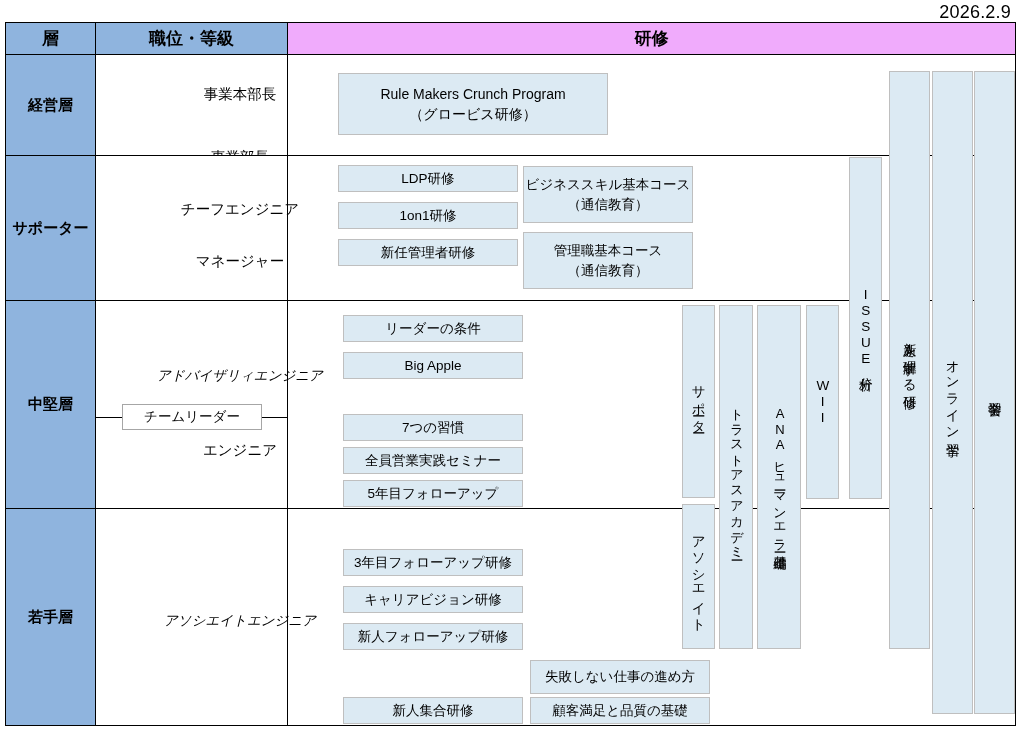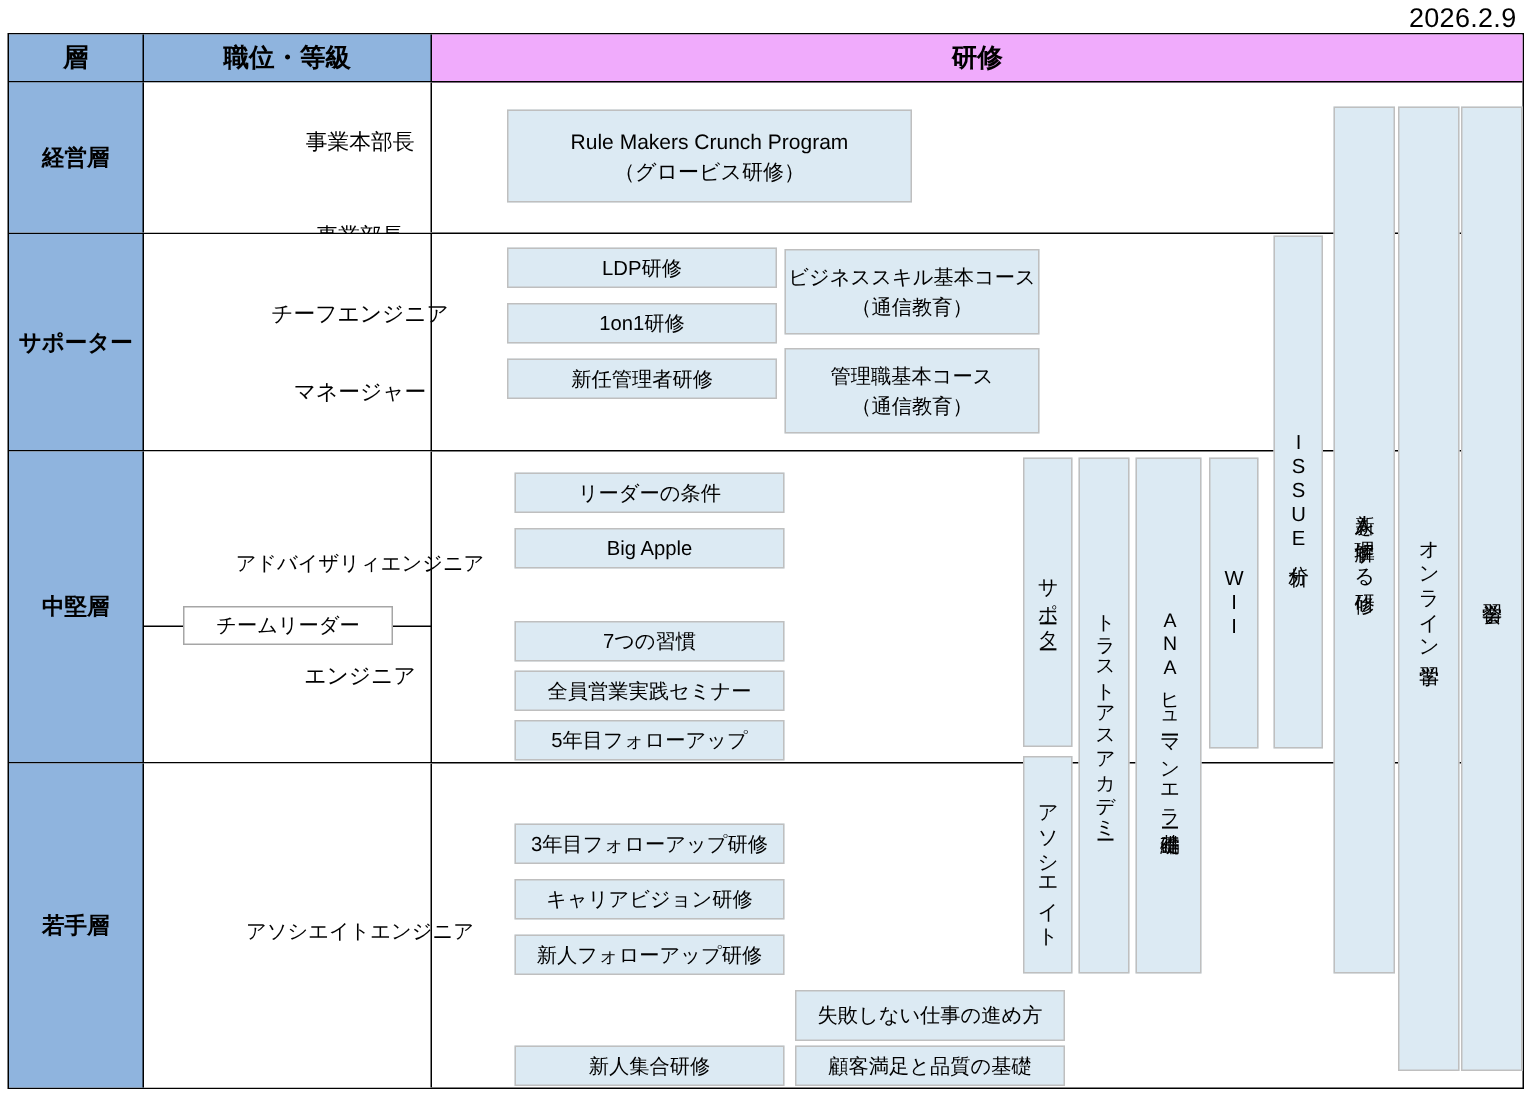--- a/index.html
+++ b/index.html
@@ -83,21 +83,21 @@
     background:#fff;
   }
   .role{
     position:absolute;
     left:0;width:192px;
     text-align:center;
     font-size:14.5px;
     white-space:nowrap;
     padding-left:48px;
   }
-  .role.small{font-size:13.5px;}
+  .role.small{font-size:13.5px;font-style:italic;}
 
   
   .role-boxed{
     position:absolute;
     left:26px;
     width:140px;
     height:26px;
     box-sizing:border-box;
     border:1px solid #A6A6A6;
     background:#fff;

